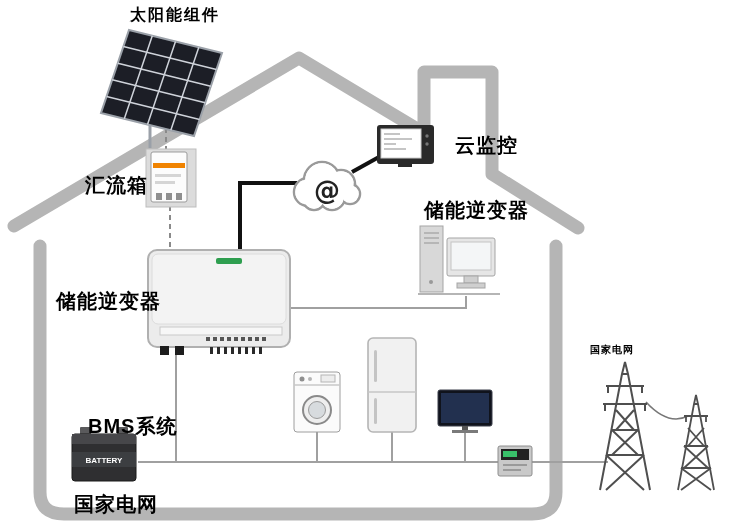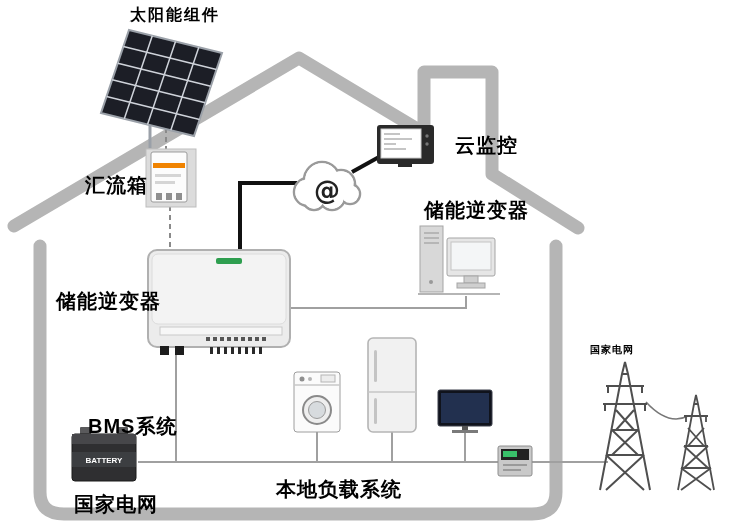--- a/index.html
+++ b/index.html
@@ -211,17 +211,16 @@
   <div class="lbl" style="left:56px;top:288px;text-align:center;">储能逆变器</div>
 
   <div class="lbl" style="left:88px;top:403px;margin-top:10px;">BMS系统</div>
 
   <div class="lbl" style="left:74px;top:491px;">国家电网</div>
 
   <div class="lbl" style="left:455px;top:132px;">云监控</div>
 
   <div class="lbl" style="left:424px;top:197px;">储能逆变器</div>
 
-  <div class="lbl" style="left:276px;top:476px;">本地负载系统</div>
 
   <div class="lbl small" style="left:590px;top:343px;">国家电网</div>
 
 </div>
 
 </body></html>

